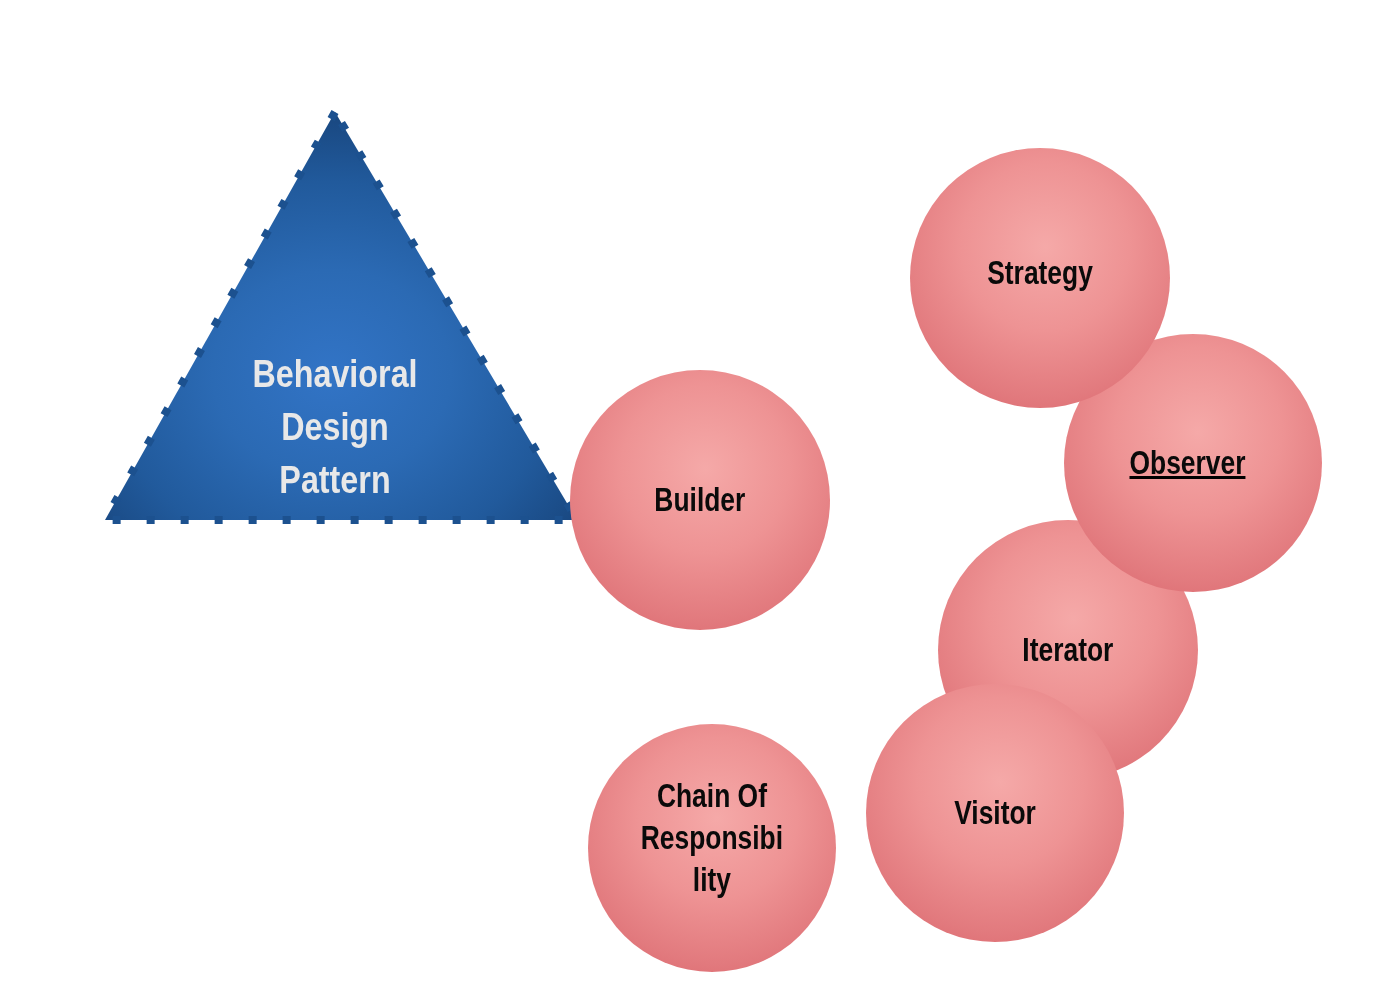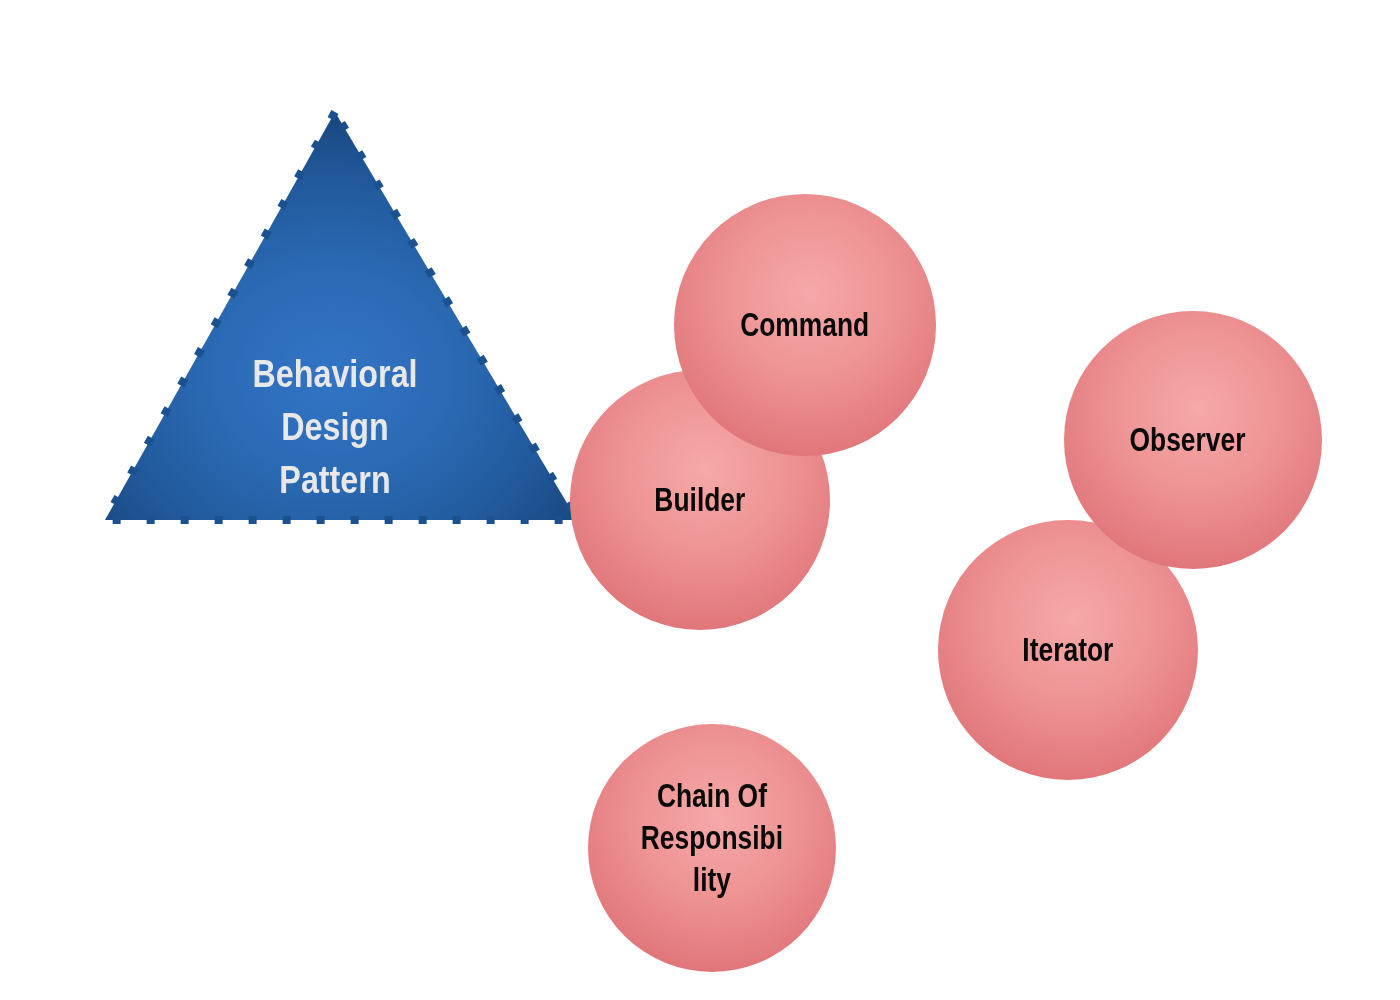--- a/index.html
+++ b/index.html
@@ -41,21 +41,21 @@
     transform-origin:50% 50%;
     white-space:nowrap;
   }
   .circle .lline{display:block;}
 
   
   .c-state    {left:834px; top:356px; width:248px; height:248px; z-index:2;}
   .c-builder  {left:570px; top:370px; width:260px; height:260px; z-index:3;}
   .c-template {left:704px; top:524px; width:256px; height:256px; z-index:4;}
   .c-iterator {left:938px; top:520px; width:260px; height:260px; z-index:5;align-items:center;}
-  .c-observer {left:1064px;top:311px; width:258px; height:258px; z-index:6;}
+  .c-observer {left:1064px;top:334px; width:258px; height:258px; z-index:6;text-decoration:underline;}
   .c-command  {left:674px; top:194px; width:262px; height:262px; z-index:7;}
   .c-strategy {left:910px; top:148px; width:260px; height:260px; z-index:8;}
   .c-mediator {left:454px; top:535px; width:252px; height:252px; z-index:9;}
   .c-chain    {left:588px; top:724px; width:248px; height:248px; z-index:10;}
   .c-visitor  {left:866px; top:684px; width:258px; height:258px; z-index:11;}
 
   
   .c-strategy .label{transform:translateY(-5px) scaleX(.8);}
   .c-observer .label{transform:translateX(-6px) scaleX(.8);}
   .c-mediator .label{transform:translateX(14px) scaleX(.8);}
@@ -98,30 +98,35 @@
       <span class="lline">Iterator</span>
     </div>
   </div>
 
   <div class="circle c-observer">
     <div class="label">
       <span class="lline">Observer</span>
     </div>
   </div>
 
-  <div class="circle c-command">
+
+  <div class="circle c-strategy">
     <div class="label">
-      <span class="lline">Command</span>
+      <span class="lline">Strategy</span>
     </div>
   </div>
-
 
 
   <div class="circle c-chain">
     <div class="label">
       <span class="lline">Chain Of</span>
       <span class="lline">Responsibi</span>
       <span class="lline">lity</span>
     </div>
   </div>
 
+  <div class="circle c-visitor">
+    <div class="label">
+      <span class="lline">Visitor</span>
+    </div>
+  </div>
 
 </div>
 
 </body></html>

